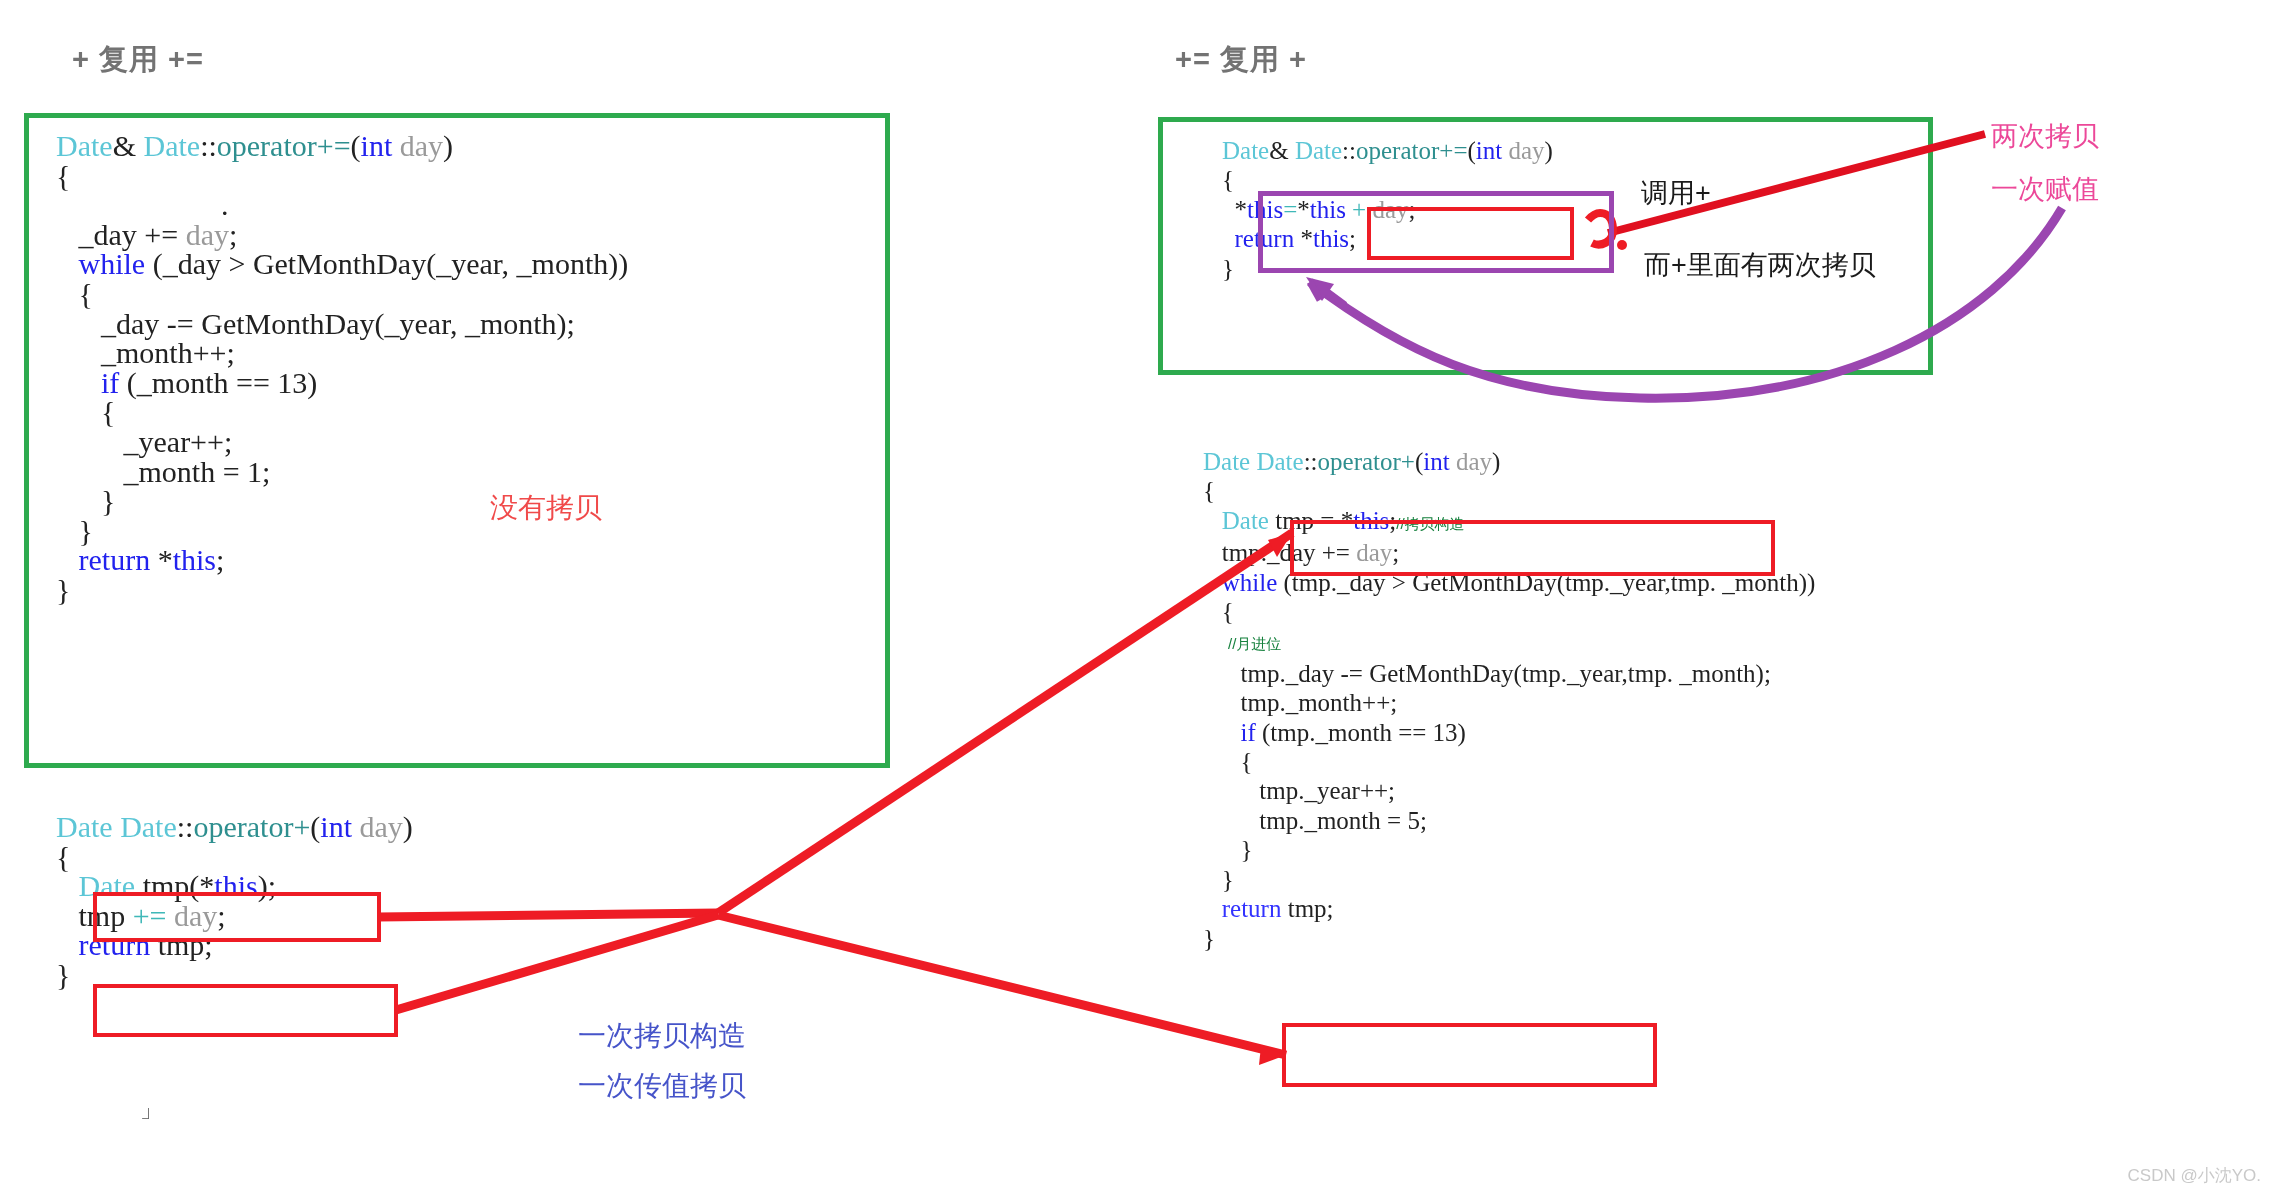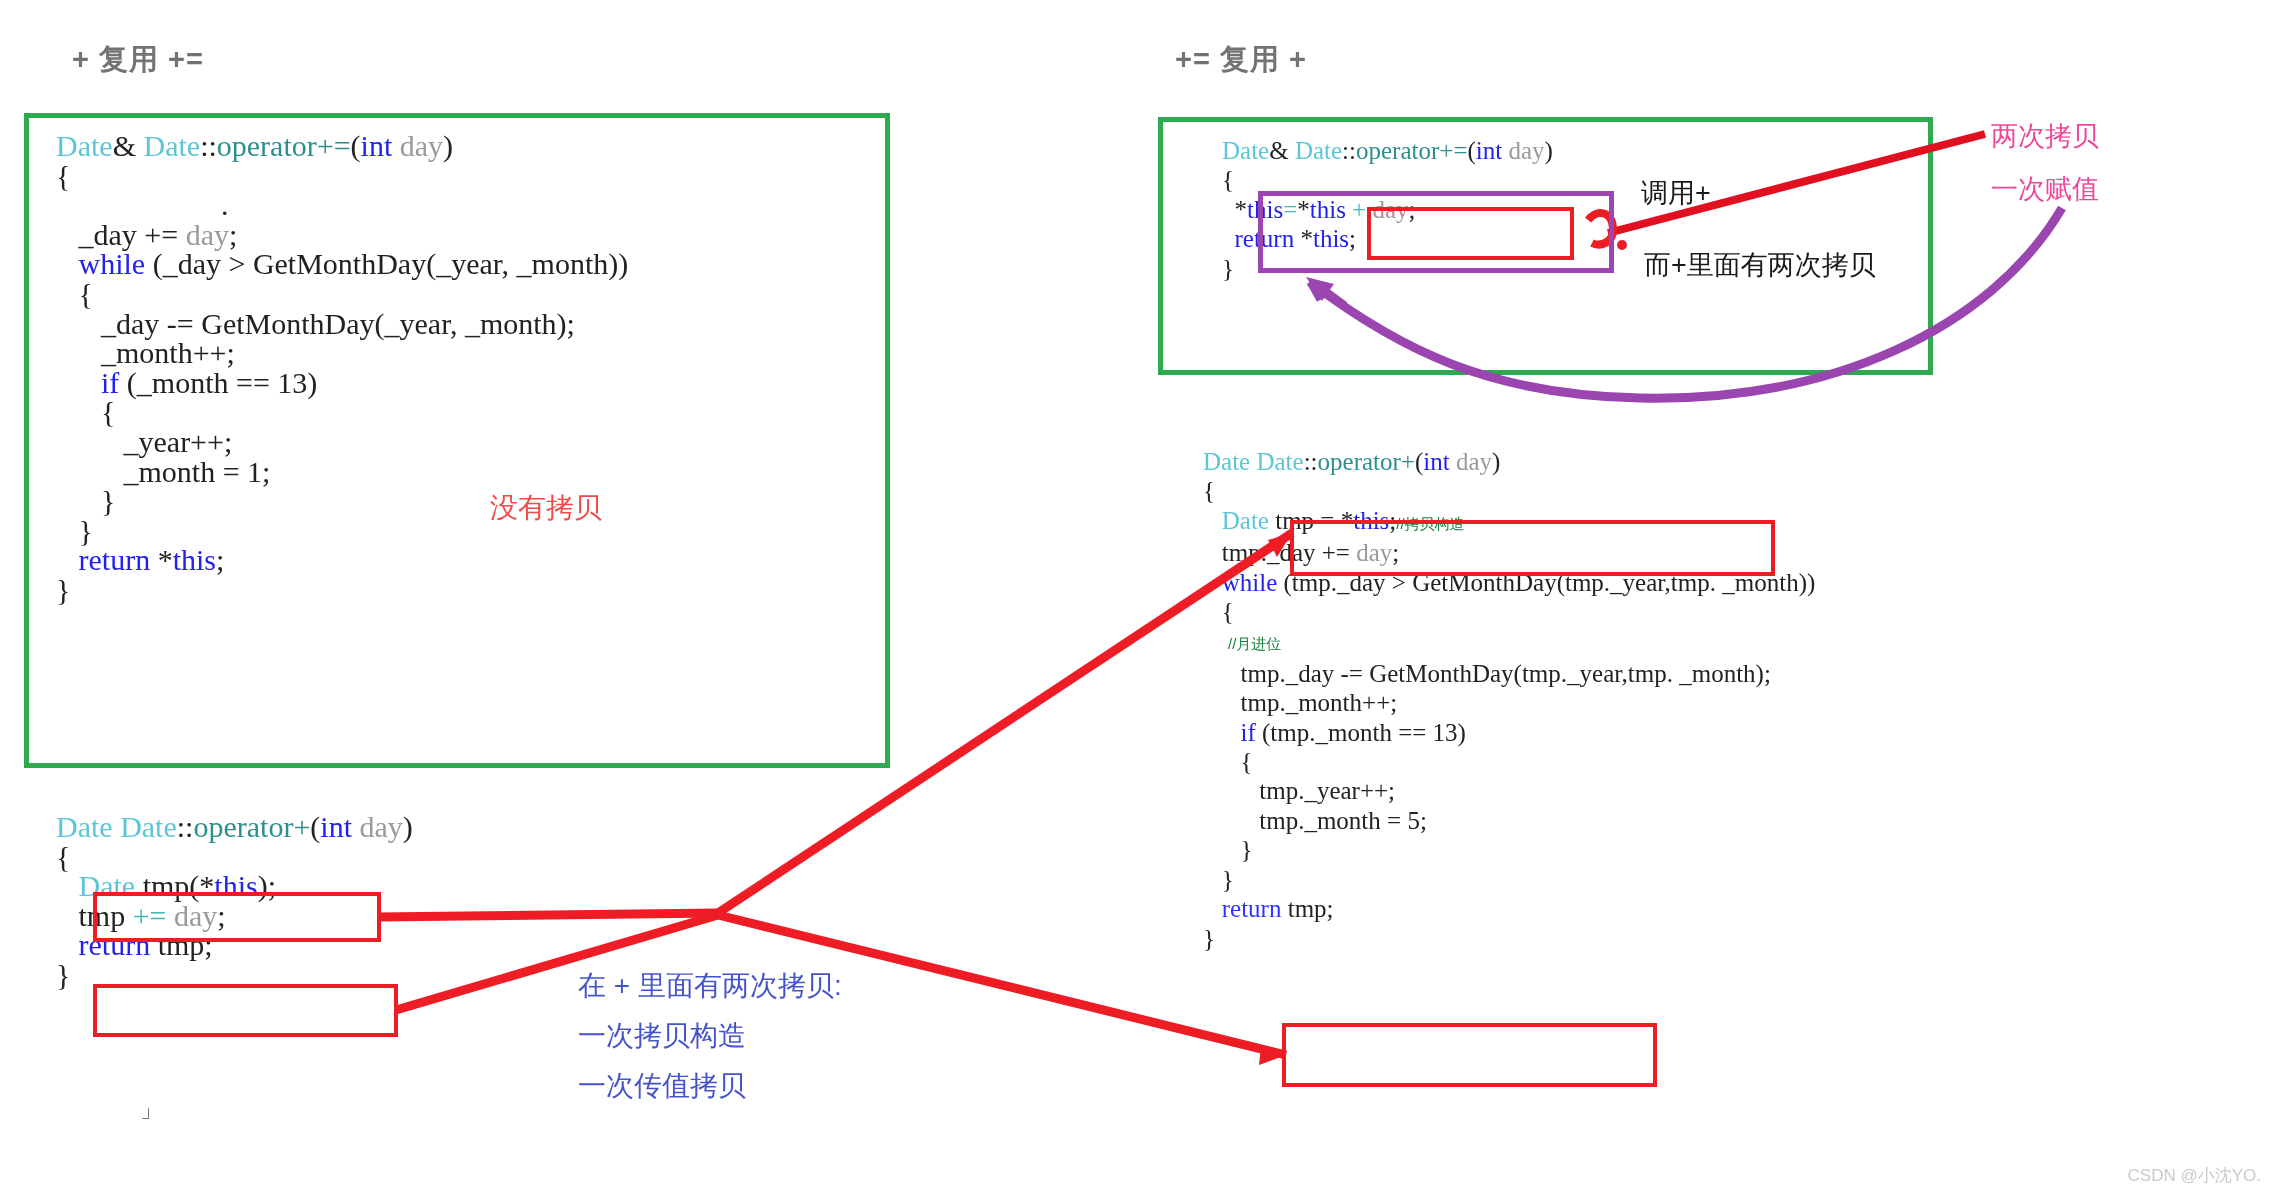--- a/index.html
+++ b/index.html
@@ -145,21 +145,20 @@
 <span class="t-plain">   </span><span class="t-type">Date</span><span class="t-plain"> tmp(*</span><span class="t-kw">this</span><span class="t-plain">);</span>
 <span class="t-plain">   tmp </span><span class="t-op">+=</span><span class="t-gray"> day</span><span class="t-plain">;</span>
 <span class="t-kw">   return </span><span class="t-plain">tmp;</span>
 <span class="t-plain">}</span></div>
 
   <div class="hl-red" style="left:93px; top:892px; width:288px; height:50px;"></div>
   <div class="hl-red" style="left:93px; top:984px; width:305px; height:53px;"></div>
 
   <div class="stray" style="left:140px; top:1095px;">」</div>
 
-  <div class="ann ann-blue" style="left:578px; top:965px;">在 + 里面有两次拷贝:</div>
   <div class="ann ann-blue" style="left:578px; top:1015px;">一次拷贝构造</div>
   <div class="ann ann-blue" style="left:578px; top:1065px;">一次传值拷贝</div>
 
   <div class="section-title" style="left:1175px; top:40px;">+= 复用 +</div>
 
   <div class="code-frame" style="left:1158px; top:117px; width:775px; height:258px;"></div>
 
   <div class="code rt" style="left:1222px; top:136px;"><span class="t-type">Date</span><span class="t-plain">&amp; </span><span class="t-type">Date</span><span class="t-plain">::</span><span class="t-type2">operator+=</span><span class="t-plain">(</span><span class="t-kw">int</span><span class="t-gray"> day</span><span class="t-plain">)</span>
 <span class="t-plain">{</span>
 <span class="t-plain">  *</span><span class="t-kw">this</span><span class="t-op">=</span><span class="t-plain">*</span><span class="t-kw">this</span><span class="t-op"> + </span><span class="t-gray">day</span><span class="t-plain">;</span>

